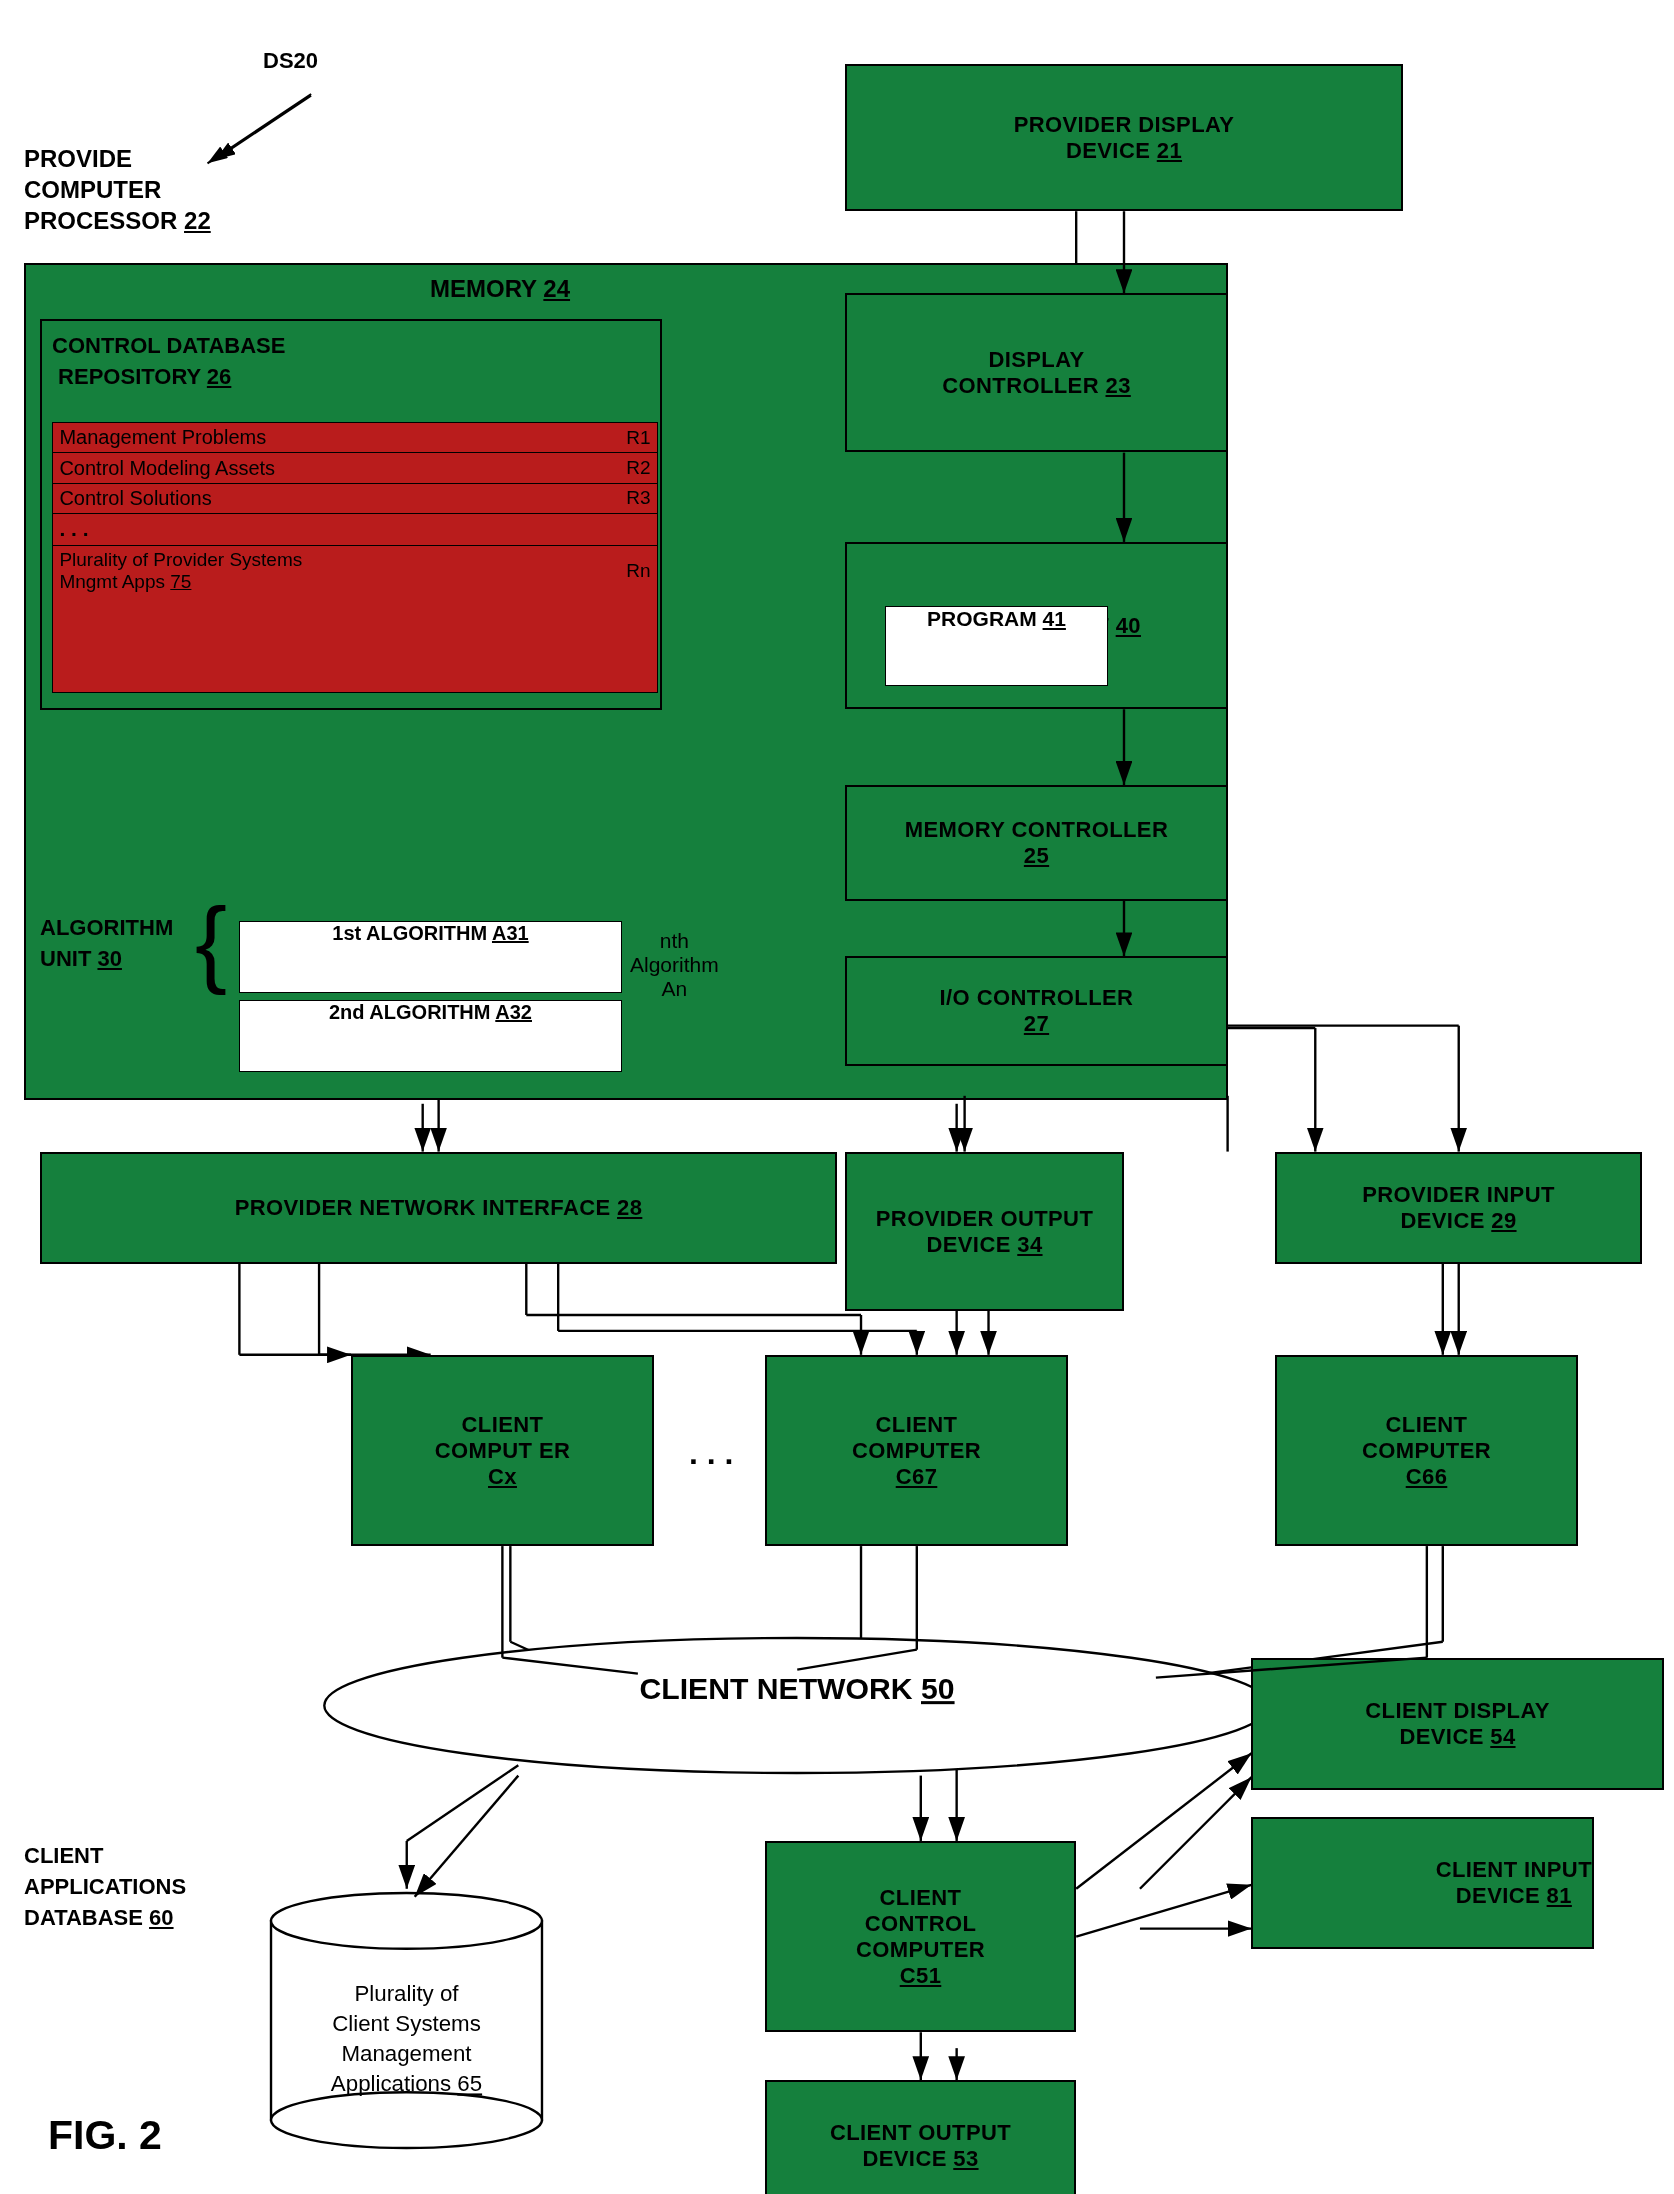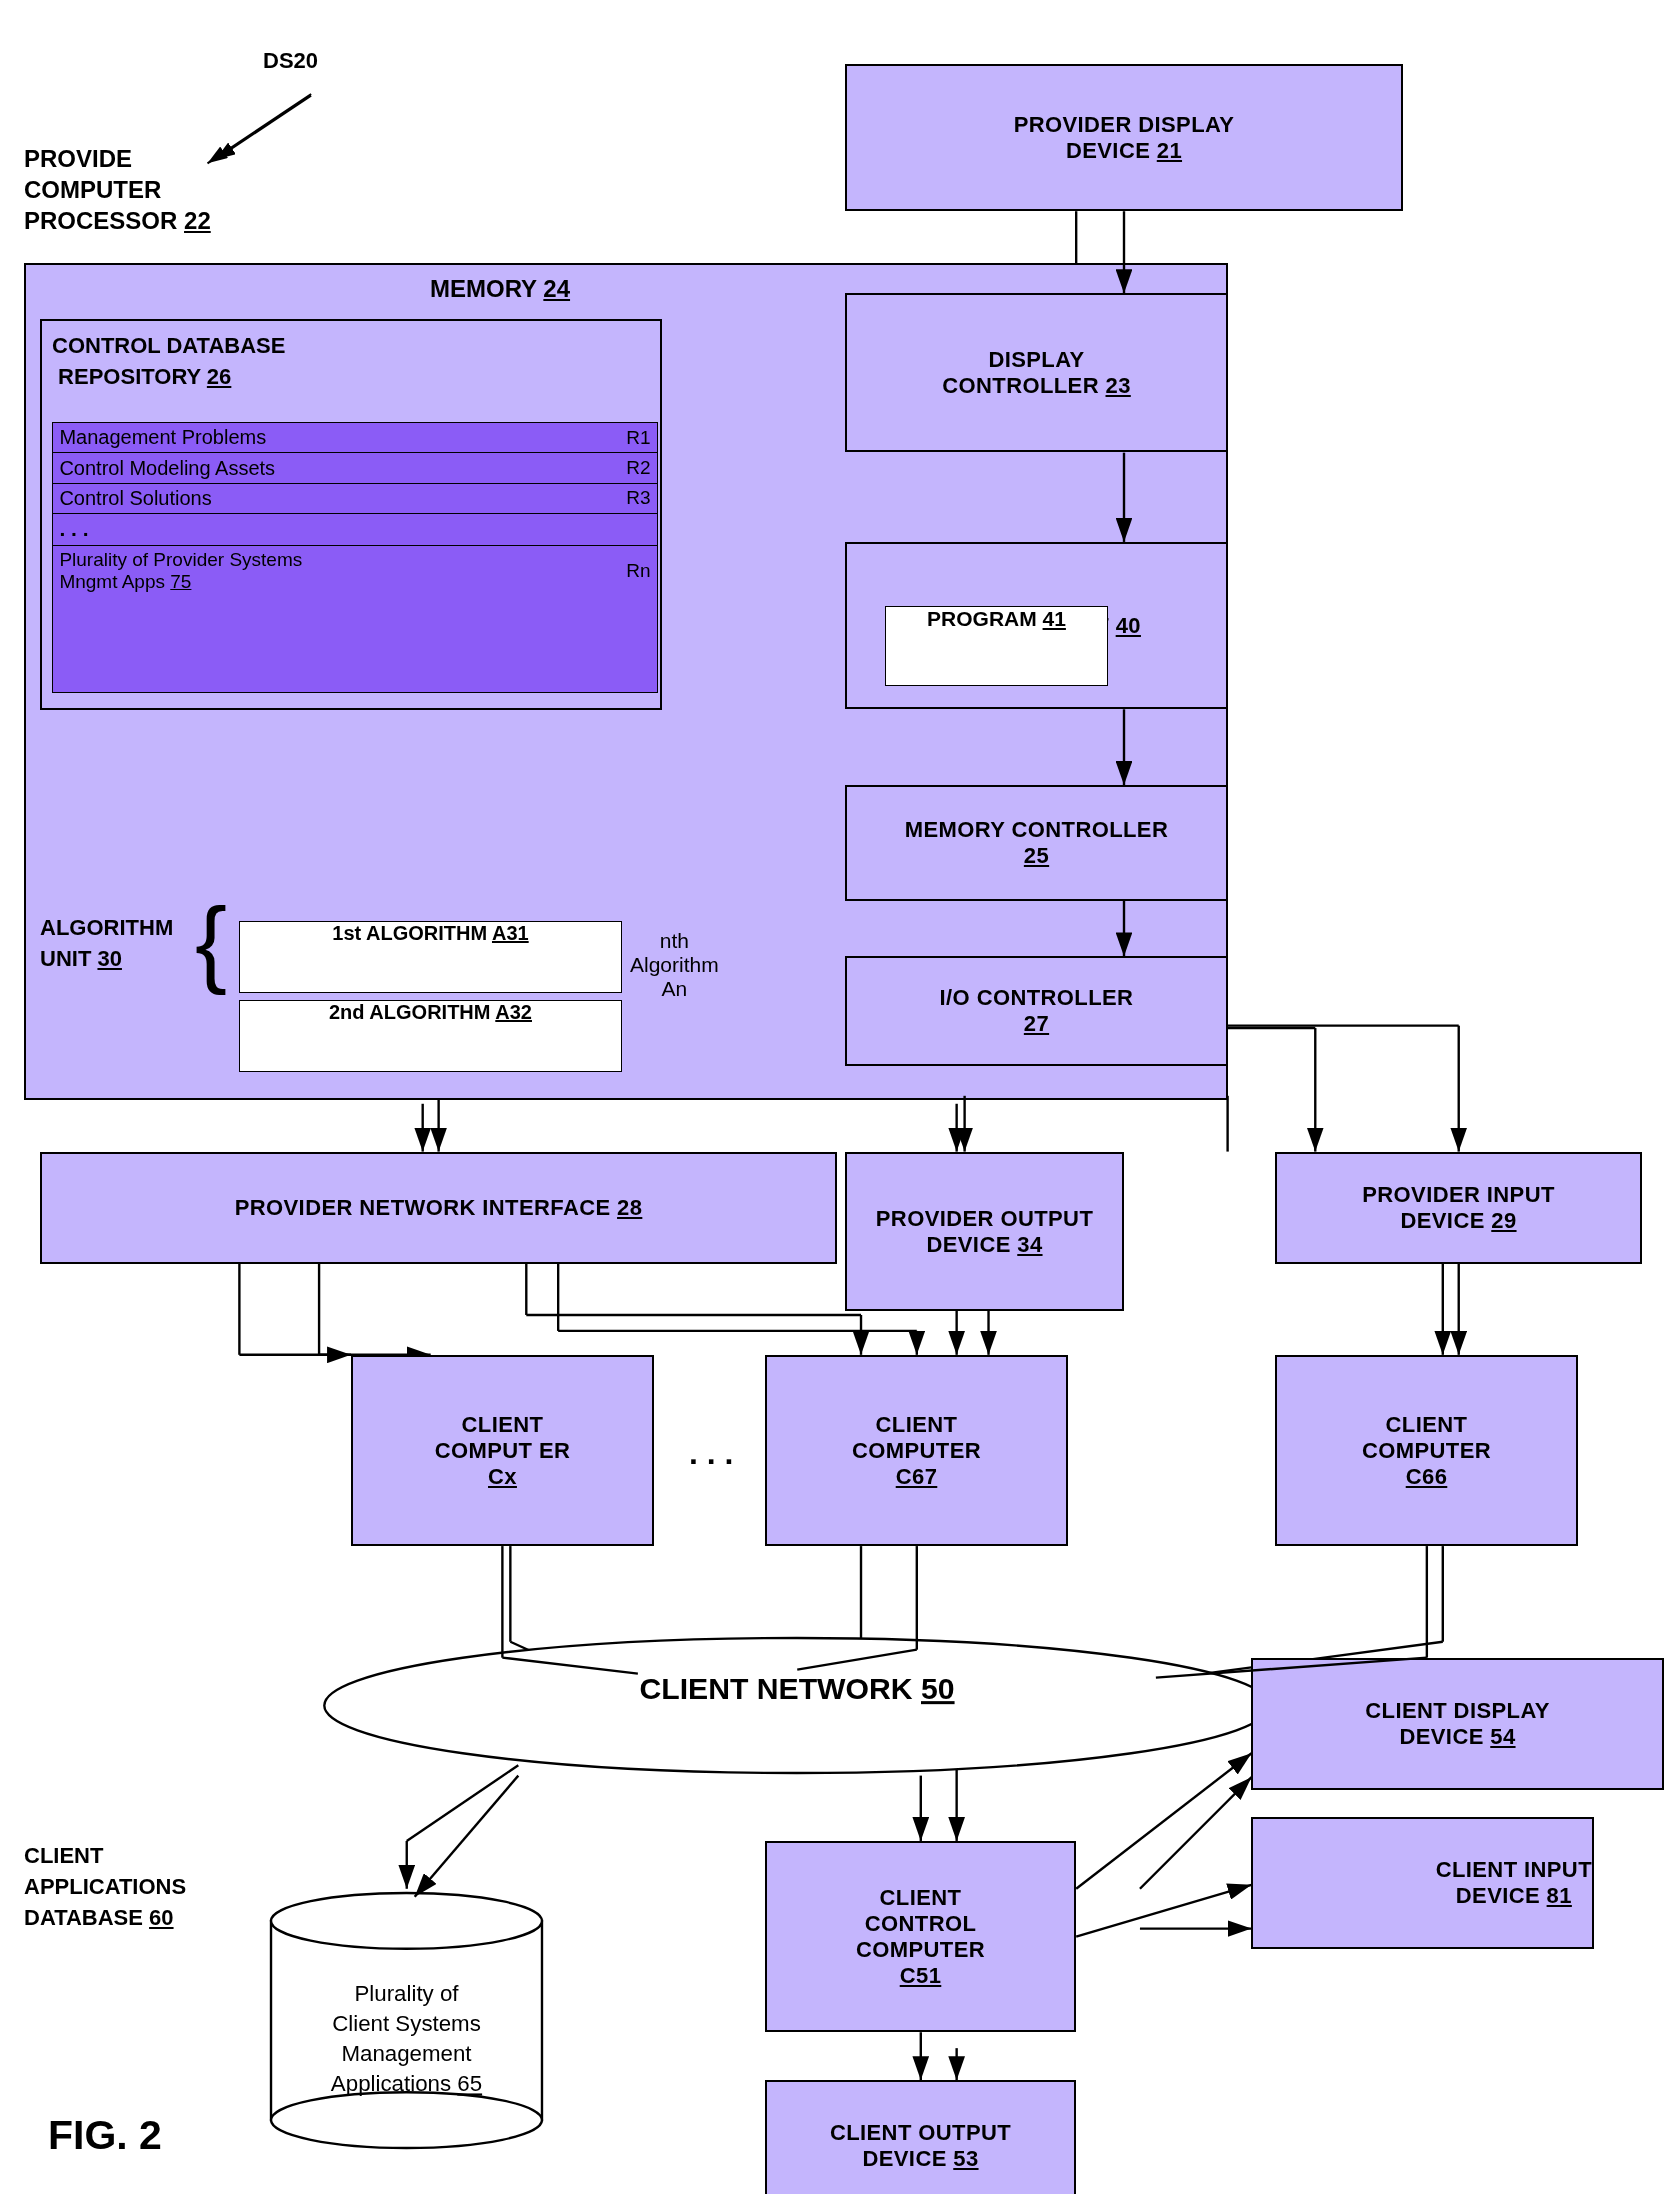--- a/index.html
+++ b/index.html
@@ -13,21 +13,21 @@
     }
     .diagram {
       position: absolute;
       top: 0; left: 0;
       width: 1675px;
       height: 2194px;
     }
     .box {
       position: absolute;
       border: 2.4px solid #000;
-      background: #c4b5fd;
+      background: #15803d;
       display: flex;
       align-items: center;
       justify-content: center;
       text-align: center;
       font-size: 22px;
       font-weight: bold;
       letter-spacing: 0.4px;
     }
     .box-inner {
       position: absolute;
@@ -42,21 +42,21 @@
     .underline { text-decoration: underline; }
     .label {
       position: absolute;
       font-size: 22px;
       font-weight: bold;
       text-align: left;
     }
     .table-box {
       position: absolute;
       border: 1.6px solid #000;
-      background: #8b5cf6;
+      background: #b91c1c;
     }
     .table-row {
       display: flex;
       border-bottom: 0.8px solid #000;
       align-items: center;
       padding: 3.2px 6.4px;
       font-size: 20px;
     }
     .table-row:last-child { border-bottom: none; }
     .table-row .row-label { flex: 1; }

